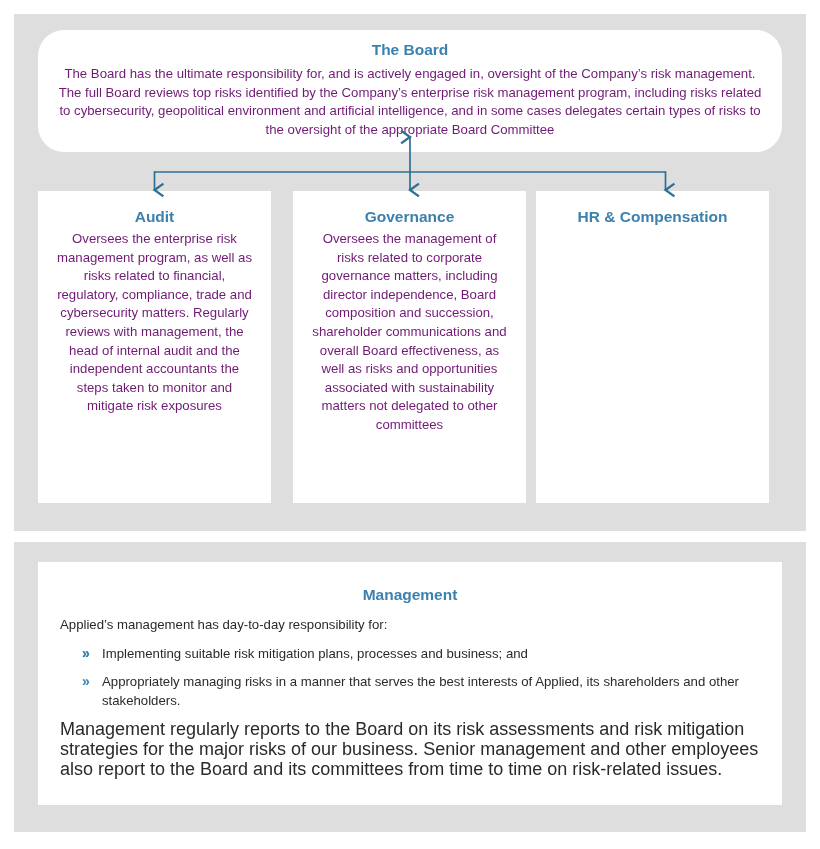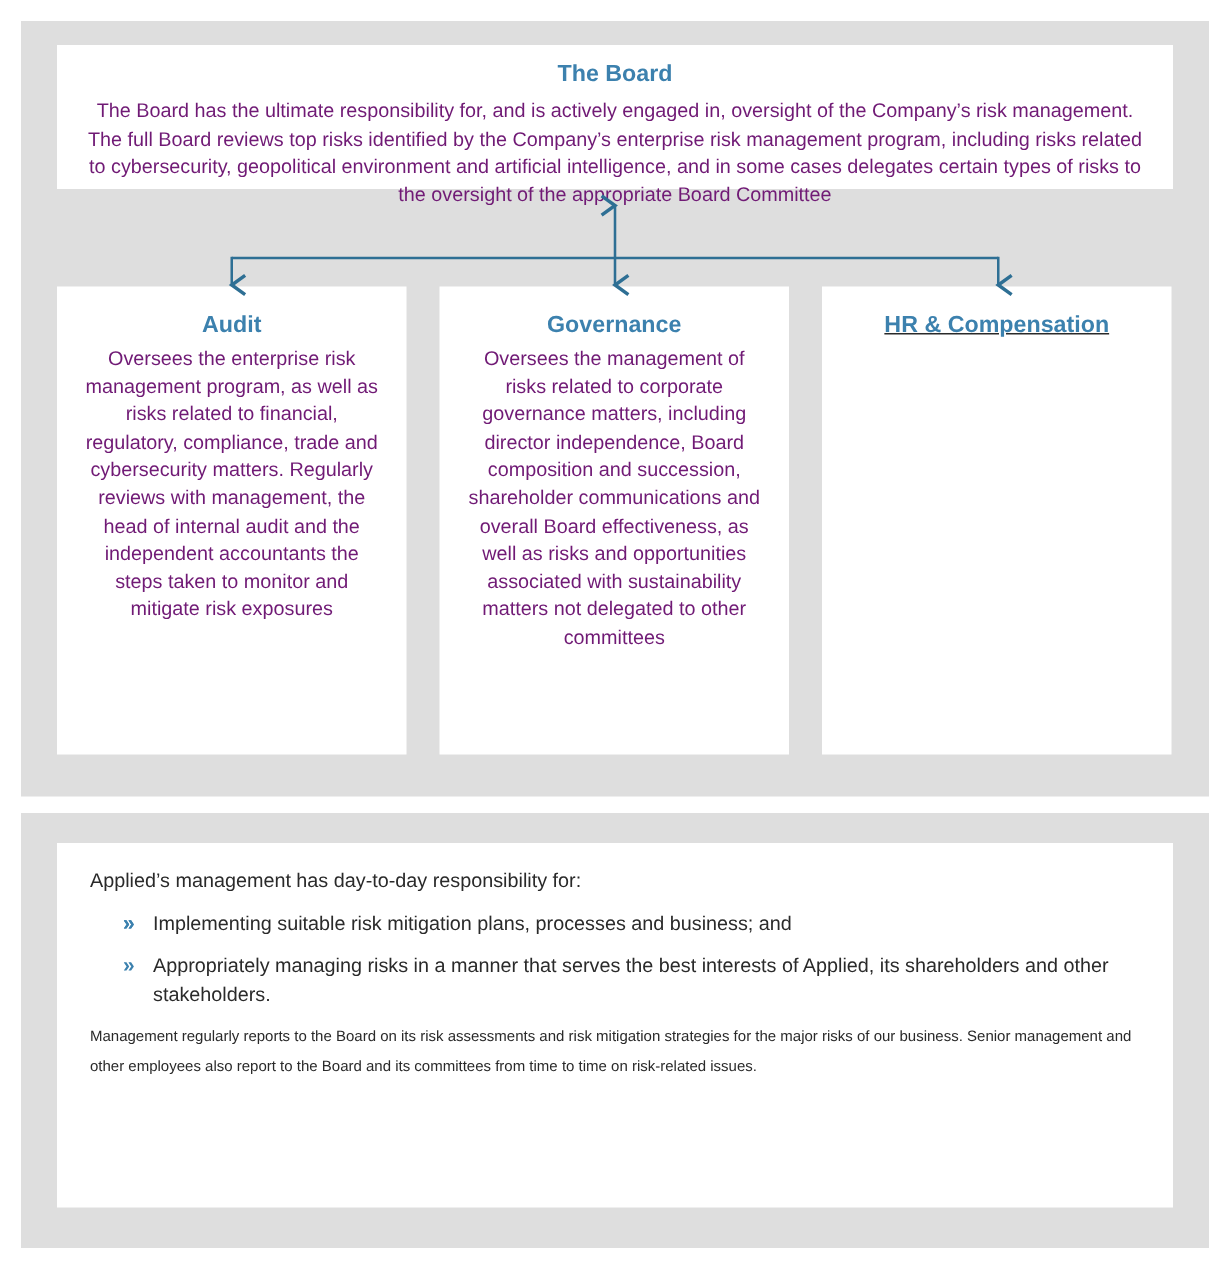--- a/index.html
+++ b/index.html
@@ -44,35 +44,36 @@
   
   .card {
     position: absolute;
     background: #ffffff;
   }
 
   .card-board {
     left: 38px;
     top: 30px;
     width: 744px;
-    height: 96px;
+    height: 122px;
     padding: 10px 14px 0 14px;
     text-align: center;
+    border-radius: 26px;
   }
 
   .card-committee {
     top: 191px;
     width: 233px;
     height: 312px;
     padding: 16px 16px 0 16px;
     text-align: center;
   }
   .card-col-0 { left: 38px; }
   .card-col-1 { left: 293px; }
-  .card-col-2 { left: 548px; text-decoration: underline; }
+  .card-col-2 { left: 536px; }
 
   .card-management {
     left: 38px;
     top: 562px;
     width: 744px;
     height: 243px;
     padding: 16px 22px 0 22px;
   }
 
   
@@ -95,21 +96,21 @@
   }
   .board-text { text-align: center; }
   .committee-text { text-align: center; }
 
   .mgmt-intro {
     font-size: 13.2px;
     line-height: 18.6px;
     margin: 0 0 8px 0;
   }
   .mgmt-outro {
-    font-size: 10px;
+    font-size: 18px;
     line-height: 19.6px;
     margin: 10px 0 0 0;
   }
 
   
   .bullet-list {
     list-style: none;
     margin: 0;
     padding: 0 0 0 22px;
   }
@@ -163,20 +164,21 @@
     <p class="body-text committee-text">Oversees the enterprise risk management program, as well as risks related to financial, regulatory, compliance, trade and cybersecurity matters. Regularly reviews with management, the head of internal audit and the independent accountants the steps taken to monitor and mitigate risk exposures</p>
   </div>
 
   <div class="card card-committee card-col-2">
     <div class="heading">HR &amp; Compensation</div>
   </div>
 
   <div class="panel panel-bottom"></div>
 
   <div class="card card-management">
+    <div class="heading heading-mgmt">Management</div>
 
     <p class="mgmt-intro">Applied’s management has day-to-day responsibility for:</p>
 
     <ul class="bullet-list">
       <li class="bullet-item">
         <span class="bullet-marker">»</span>
       </li>
       <li class="bullet-item">
         <span class="bullet-marker">»</span>
         <span>Implementing suitable risk mitigation plans, processes and business; and</span>

